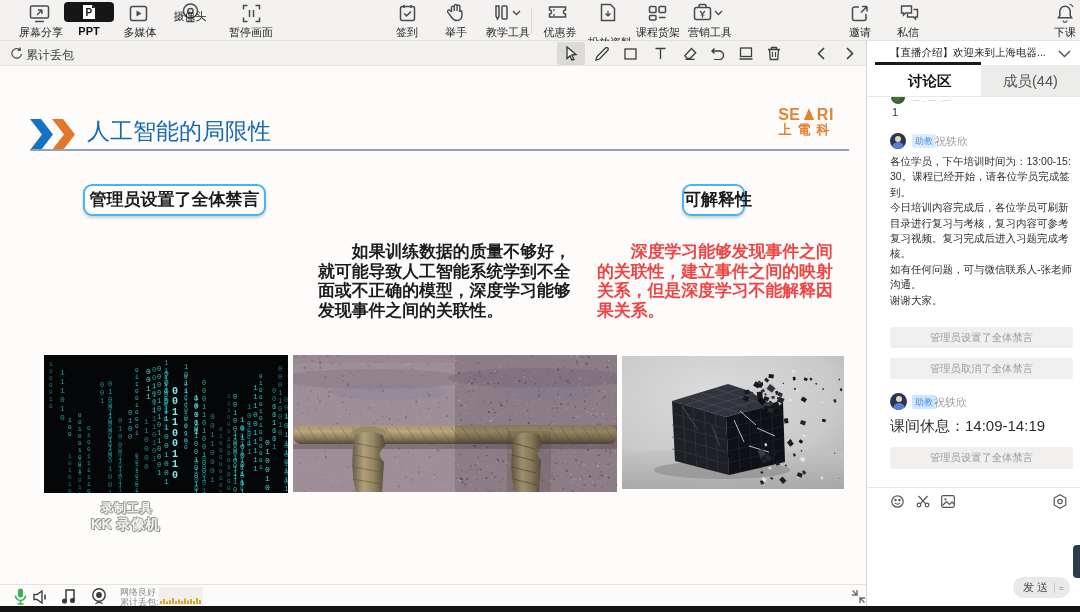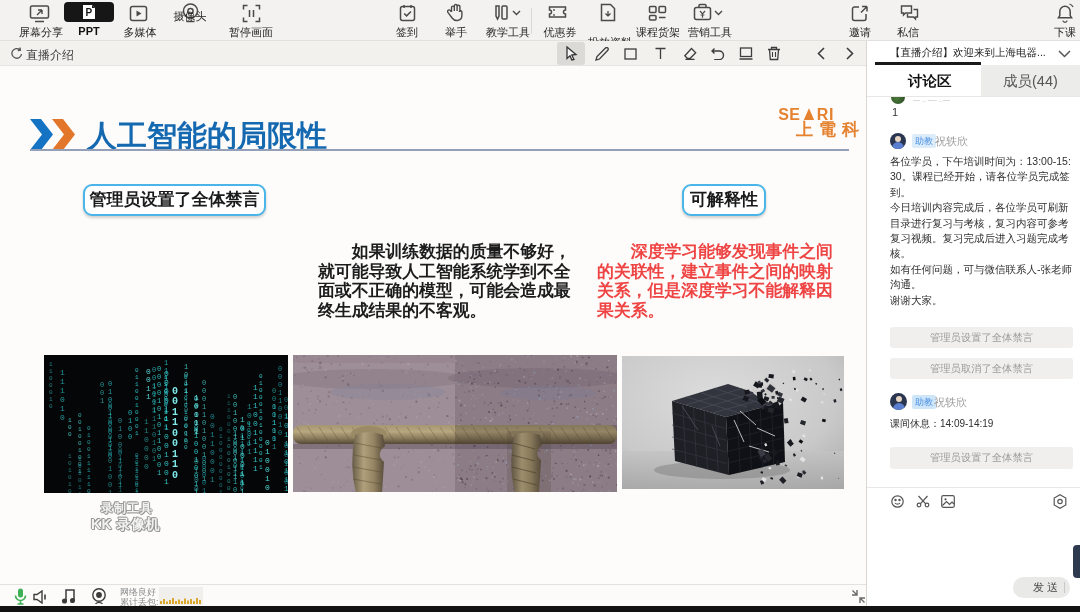--- a/index.html
+++ b/index.html
@@ -114,21 +114,21 @@
     <path d="M5.8 17.6 a2.3 2.3 0 0 0 4.4 0" stroke-width="1.3"></path>
     <path d="M12.5 1 a7 7 0 0 1 3.6 2.8" stroke-width="1.2"></path>
     </svg>
   <div class="lbl" style="left:1065px;top:25px">下课</div>
 </div>
 
 <div class="ab" style="left:0;top:41px;width:1080px;height:25px;background:#f2f1ee;border-bottom:1px solid #e6e4e1">
   <svg class="ab" style="left:11px;top:6px" width="12" height="13" viewBox="0 0 12 13" fill="none" stroke="#555" stroke-width="1.3">
     <path d="M10.5 7 a4.8 4.8 0 1 1-1.6-4.2 M9 0.5 l0.4 2.6 -2.6 0.4"></path>
     </svg>
-  <div class="ab" style="left:26px;top:6px;font-size:12px;color:#3f3f3f">直播介绍</div>
+  <div class="ab" style="left:26px;top:6px;font-size:12px;color:#3f3f3f">累计丢包</div>
 
   <div class="ab" style="left:557px;top:1px;width:28px;height:23px;background:#dcdad6;border-radius:3px"></div>
   <svg class="ab" style="left:565px;top:5px" width="13" height="15" viewBox="0 0 13 15" fill="none" stroke="#333" stroke-width="1.3">
     <path d="M2 1 L11 8.5 L6.8 9 L9 13.5 L6.8 14 L5 9.8 L2 12.5 z" fill="#f5f5f5"></path>
     </svg>
   <svg class="ab" style="left:595px;top:6px" width="15" height="14" viewBox="0 0 15 14" fill="none" stroke="#3d3d3d" stroke-width="1.3">
     <path d="M1 13 l1-3.5 L10.5 1 a1.6 1.6 0 0 1 2.3 2.3 L4.5 12 z M1 13 l3.5-1"></path>
     </svg>
   <svg class="ab" style="left:624px;top:7px" width="13" height="12" viewBox="0 0 13 12" fill="none" stroke="#3d3d3d" stroke-width="1.3">
       <rect x="1" y="1" width="11" height="10"></rect>
@@ -156,32 +156,32 @@
   <svg class="ab" style="left:846px;top:6px" width="8" height="13" viewBox="0 0 8 13" fill="none" stroke="#3d3d3d" stroke-width="1.6">
       <path d="M1 1 L6.5 6.5 L1 12"></path>
     </svg>
 </div>
 
 <div class="ab" style="left:0;top:66px;width:866px;height:518px;background:#fdfcfb">
   <svg class="ab" style="left:30px;top:53px" width="46" height="31" viewBox="0 0 46 31">
     <polygon points="0,0 11,0 23,15.5 11,31 0,31 12,15.5" fill="#1473c2"></polygon>
     <polygon points="22,0 33,0 45,15.5 33,31 22,31 34,15.5" fill="#e2762a"></polygon>
     </svg>
-  <div class="ab" style="left:87px;top:50px;font-size:30px;font-weight:bold;color:#1569b1;letter-spacing:0px;white-space:nowrap">人工智能的局限性</div>
+  <div class="ab" style="left:87px;top:50px;font-size:23px;font-weight:normal;color:#1569b1;letter-spacing:0px;white-space:nowrap">人工智能的局限性</div>
   <div class="ab" style="left:30px;top:83px;width:819px;height:2px;background:#93a0b8"></div>
 
   <div class="ab" style="left:776px;top:41px;width:60px;text-align:center">
     <div style="font-size:16px;font-weight:bold;color:#e5822f;letter-spacing:0.5px;line-height:15px;white-space:nowrap">SE<span style="display:inline-block;transform:scale(1.1,1.25) translateY(-1px)">▲</span>RI</div>
-    <div style="font-size:17px;font-weight:bold;color:#e5822f;letter-spacing:6px;line-height:16px;white-space:nowrap;margin-left:20px">上電科</div>
+    <div style="font-size:13px;font-weight:bold;color:#e5822f;letter-spacing:6px;line-height:16px;white-space:nowrap;margin-left:2px">上電科</div>
   </div>
 
   <div class="ab" style="left:83px;top:118px;width:183px;height:32px;border:2px solid #4ab5e8;border-radius:9px;background:#fff;box-shadow:0 2px 3px rgba(0,0,0,0.18);line-height:28px;text-align:center;font-size:17px;font-weight:bold;color:#1a1a1a;white-space:nowrap">管理员设置了全体禁言</div>
-  <div class="ab" style="left:682px;top:118px;width:84px;height:32px;border:2px solid #4ab5e8;border-radius:9px;background:#fff;box-shadow:0 2px 3px rgba(0,0,0,0.18);line-height:28px;text-align:center;font-size:17px;font-weight:bold;color:#1a1a1a;white-space:nowrap">可解释性</div>
-
-  <div class="ab" style="left:318px;top:176px;width:256px;font-size:16.9px;line-height:19.5px;color:#1c1c1c;font-weight:600;text-indent:2em;letter-spacing:-0.05px">如果训练数据的质量不够好，就可能导致人工智能系统学到不全面或不正确的模型，可能会造成最终生成结果的不客观。</div>
+  <div class="ab" style="left:682px;top:118px;width:63px;height:32px;border:2px solid #4ab5e8;border-radius:9px;background:#fff;box-shadow:0 2px 3px rgba(0,0,0,0.18);line-height:28px;text-align:center;font-size:17px;font-weight:bold;color:#1a1a1a;white-space:nowrap">可解释性</div>
+
+  <div class="ab" style="left:318px;top:176px;width:256px;font-size:16.9px;line-height:19.5px;color:#1c1c1c;font-weight:600;text-indent:2em;letter-spacing:-0.05px">如果训练数据的质量不够好，就可能导致人工智能系统学到不全面或不正确的模型，深度学习能够发现事件之间的关联性。</div>
   <div class="ab" style="left:597px;top:176px;width:242px;font-size:16.9px;line-height:19.5px;color:#ef4444;font-weight:600;text-indent:2em;letter-spacing:-0.05px">深度学习能够发现事件之间的关联性，建立事件之间的映射关系，但是深度学习不能解释因果关系。</div>
 
   <div class="ab" style="left:44px;top:289px;width:244px;height:138px">
       <svg width="244" height="138" viewBox="0 0 244 138" style="position:absolute;left:0;top:0">
         <rect width="244" height="138" fill="#050607"></rect>
         <text x="5" y="4" font-family="Liberation Mono,monospace" font-size="6" fill="#39d8d8" opacity="0.56"><tspan x="5" dy="7">1</tspan><tspan x="5" dy="7">1</tspan><tspan x="5" dy="7">0</tspan><tspan x="5" dy="7">0</tspan><tspan x="5" dy="7">0</tspan><tspan x="5" dy="7">1</tspan><tspan x="5" dy="7">0</tspan></text>
         <text x="16" y="11" font-family="Liberation Mono,monospace" font-size="8" fill="#2cc4c8" opacity="0.75"><tspan x="16" dy="9">1</tspan><tspan x="16" dy="9">1</tspan><tspan x="16" dy="9">1</tspan><tspan x="16" dy="9">0</tspan><tspan x="16" dy="9">1</tspan><tspan x="16" dy="9">0</tspan></text>
         <text x="24" y="60" font-family="Liberation Mono,monospace" font-size="6" fill="#4fe3e0" opacity="0.80"><tspan x="24" dy="7">1</tspan><tspan x="24" dy="7">0</tspan><tspan x="24" dy="7">0</tspan></text>
         <text x="24" y="96" font-family="Liberation Mono,monospace" font-size="6" fill="#39d8d8" opacity="0.50"><tspan x="24" dy="7">1</tspan><tspan x="24" dy="7">0</tspan><tspan x="24" dy="7">1</tspan><tspan x="24" dy="7">0</tspan><tspan x="24" dy="7">1</tspan><tspan x="24" dy="7">0</tspan><tspan x="24" dy="7">0</tspan><tspan x="24" dy="7">1</tspan></text>
         <text x="34" y="55" font-family="Liberation Mono,monospace" font-size="6" fill="#4fe3e0" opacity="0.73"><tspan x="34" dy="7">0</tspan><tspan x="34" dy="7">0</tspan><tspan x="34" dy="7">1</tspan><tspan x="34" dy="7">0</tspan><tspan x="34" dy="7">0</tspan><tspan x="34" dy="7">1</tspan><tspan x="34" dy="7">0</tspan><tspan x="34" dy="7">0</tspan><tspan x="34" dy="7">1</tspan></text>
@@ -1588,21 +1588,21 @@
 
     <div class="ab" style="left:23px;top:230px;width:183px;height:21px;background:#f0efee;border-radius:3px;text-align:center;line-height:21px;font-size:10.3px;color:#9b9b9b">管理员设置了全体禁言</div>
     <div class="ab" style="left:23px;top:261px;width:183px;height:21px;background:#f0efee;border-radius:3px;text-align:center;line-height:21px;font-size:10.3px;color:#9b9b9b">管理员取消了全体禁言</div>
 
     <div class="ab" style="left:23px;top:296px;width:17px;height:17px;border-radius:50%;background:#2a3550;overflow:hidden">
       <div class="ab" style="left:5.5px;top:3px;width:6px;height:6px;border-radius:50%;background:#e8d6c4"></div>
       <div class="ab" style="left:2.5px;top:9.5px;width:12px;height:7px;border-radius:6px 6px 0 0;background:#5a7fd0"></div>
     </div>
     <div class="ab" style="left:45px;top:298px;height:14px;padding:0 3px;background:#cfe6fa;border-radius:2px;font-size:9px;line-height:14px;color:#4a90e2">助教</div>
     <div class="ab" style="left:67px;top:298px;font-size:11px;color:#9e9e9e">祝轶欣</div>
-    <div class="ab" style="left:23px;top:320px;font-size:10px;color:#2e2e2e">课间休息：14:09-14:19</div>
+    <div class="ab" style="left:23px;top:320px;font-size:15px;color:#2e2e2e">课间休息：14:09-14:19</div>
     <div class="ab" style="left:23px;top:350px;width:183px;height:22px;background:#f0efee;border-radius:3px;text-align:center;line-height:22px;font-size:10.3px;color:#9b9b9b">管理员设置了全体禁言</div>
   </div>
 
   <div class="ab" style="left:0;top:446px;width:214px;height:1px;background:#e9e7e5"></div>
   <svg class="ab" style="left:24px;top:454px" width="13" height="13" viewBox="0 0 13 13" fill="none" stroke="#555" stroke-width="1.2">
     <circle cx="6.5" cy="6.5" r="5.7"></circle>
       <circle cx="4.5" cy="5" r="0.6" fill="#555"></circle>
       <circle cx="8.5" cy="5" r="0.6" fill="#555"></circle>
       <path d="M4 8 a3.2 3.2 0 0 0 5 0"></path>
     </svg>
@@ -1614,18 +1614,18 @@
   <svg class="ab" style="left:74px;top:454px" width="14" height="13" viewBox="0 0 14 13" fill="none" stroke="#555" stroke-width="1.2">
     <rect x="0.7" y="0.7" width="12.6" height="11.6" rx="1.5"></rect>
       <circle cx="4.5" cy="4.3" r="1.1" fill="#555" stroke="none"></circle>
       <path d="M1.5 10.5 L5.5 6.5 l3 3 2.5-2.5 2 2"></path>
     </svg>
   <svg class="ab" style="left:186px;top:453px" width="14" height="15" viewBox="0 0 14 15" fill="none" stroke="#555" stroke-width="1.2">
     <path d="M7 0.8 L12.8 4 v7 L7 14.2 L1.2 11 V4 z"></path>
       <circle cx="7" cy="7.5" r="2.2"></circle>
     </svg>
   <div class="ab" style="left:146px;top:536px;width:57px;height:21px;background:#e9e9e7;border-radius:11px;font-size:11px;color:#4a4a4a;line-height:21px">
-    <span style="margin-left:20px">发 送</span><span style="display:inline-block;width:1px;height:11px;background:#c8c8c6;vertical-align:-2px;margin:0 4px 0 6px"></span><span style="font-size:8px;color:#777">=</span>
+    <span style="margin-left:10px">发 送</span><span style="display:inline-block;width:1px;height:11px;background:#c8c8c6;vertical-align:-2px;margin:0 4px 0 6px"></span><span style="font-size:8px;color:#777">=</span>
   </div>
   <div class="ab" style="left:206px;top:504px;width:8px;height:33px;background:#2e3b4e;border-radius:4px 0 0 4px"></div>
 </div>
 
 <div class="ab" style="left:0;top:606px;width:1080px;height:6px;background:#131313"></div>
 
 </body></html>

